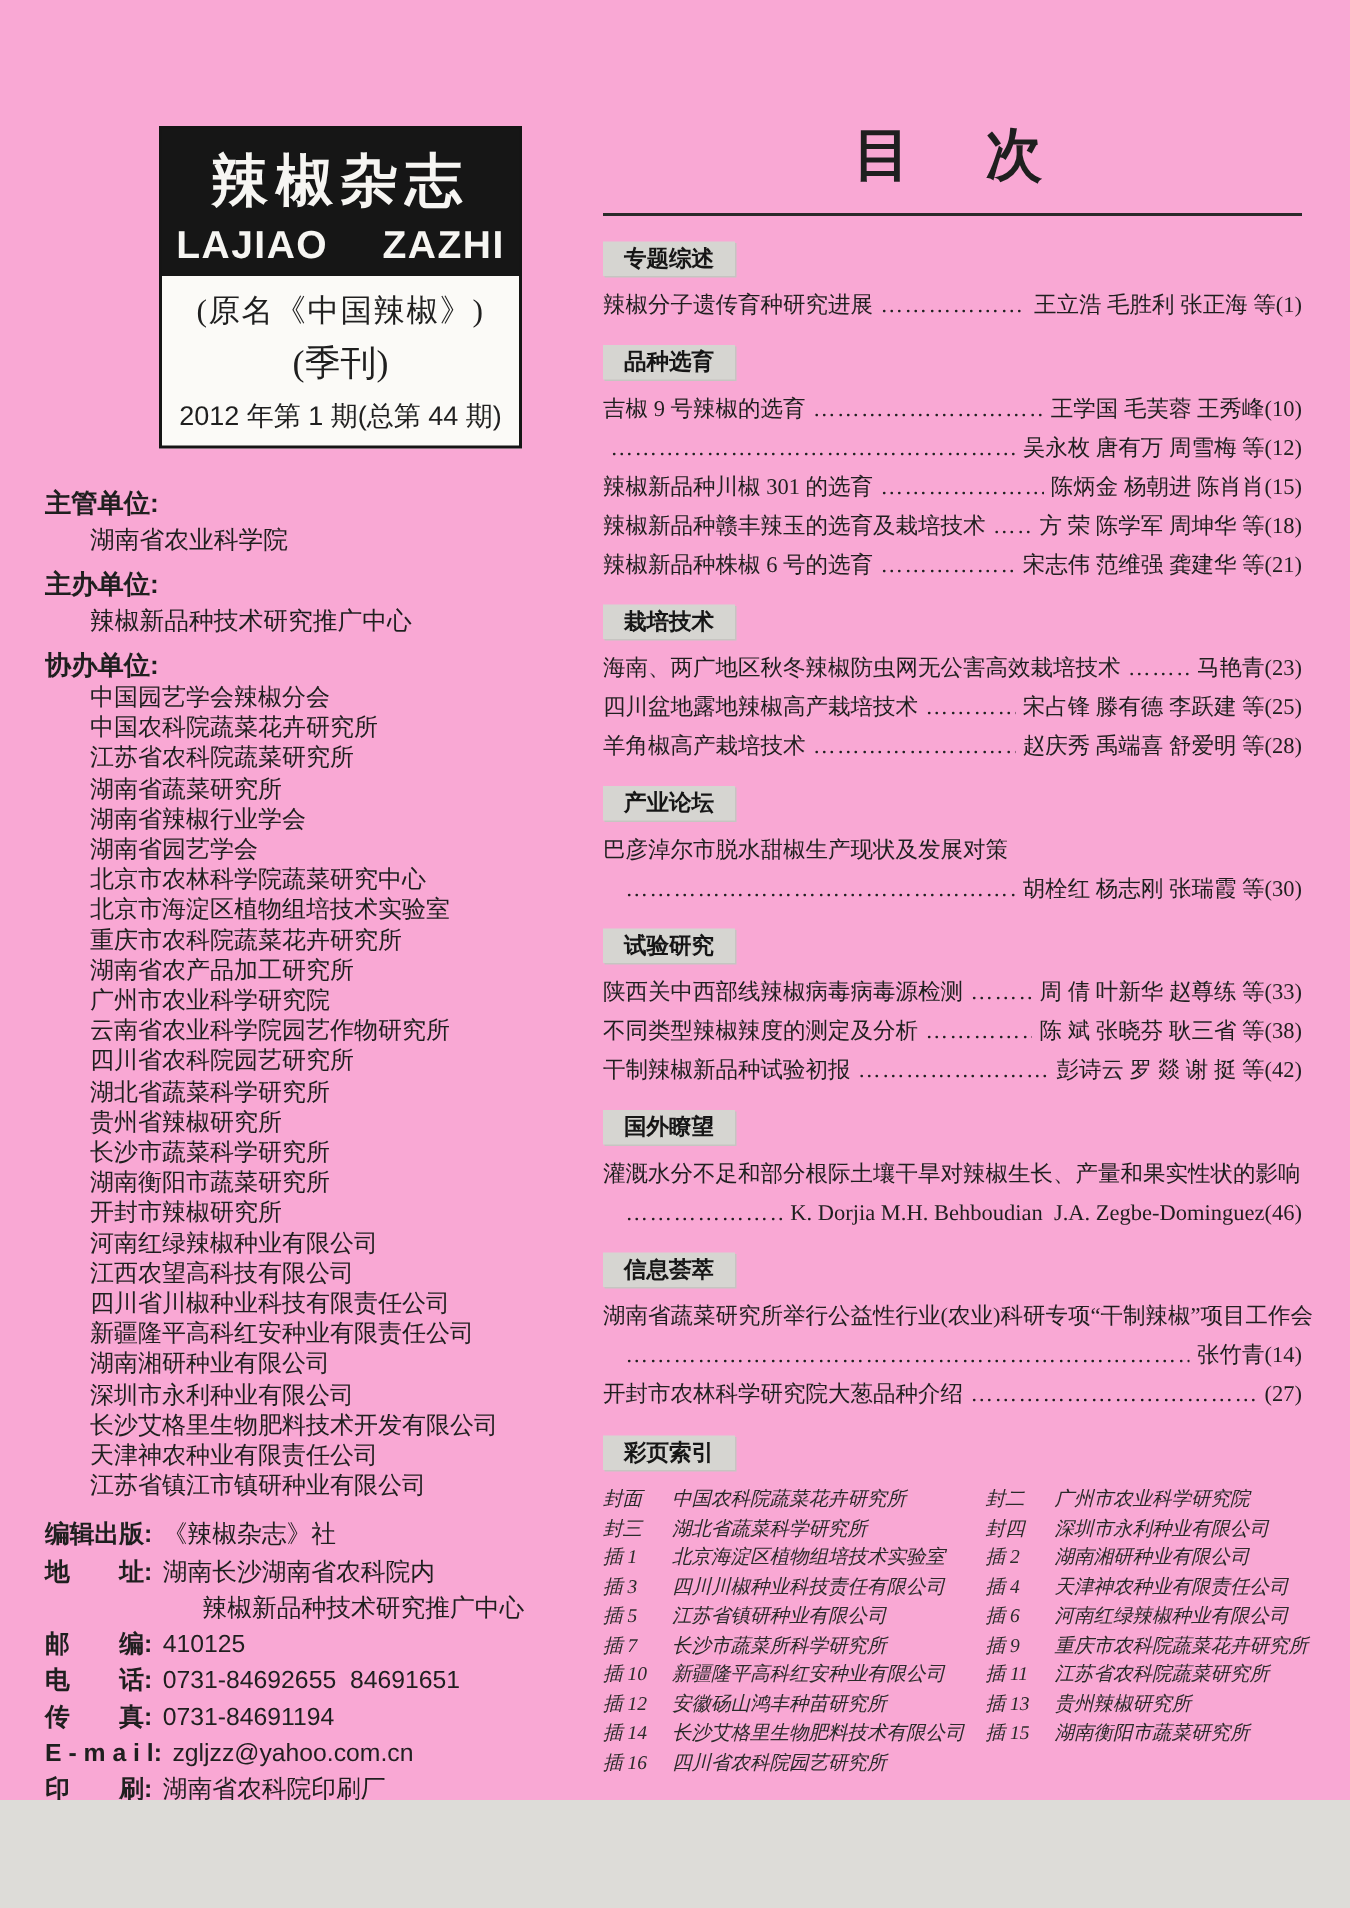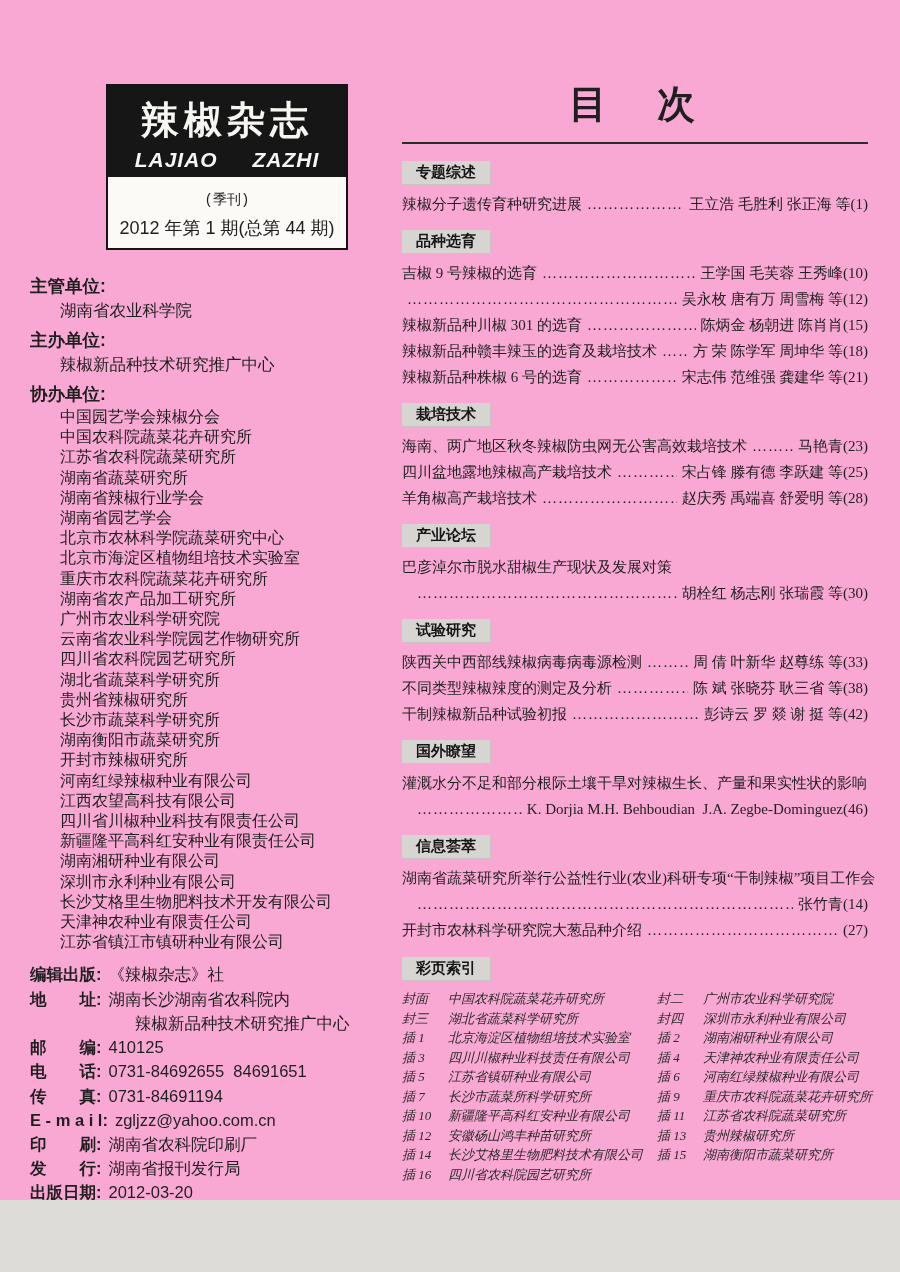--- a/index.html
+++ b/index.html
@@ -3,25 +3,25 @@
 <meta charset="utf-8">
 <style>
   html,body{margin:0;padding:0;background:#dddcd8;}
   .page{position:relative;width:900px;height:1200px;background:#f9a8d4;overflow:hidden;
         color:#1f1f1f;font-family:"Liberation Serif",serif;}
   
   .left-col{position:absolute;left:30px;top:84px;width:352px;}
   .logo-box{margin-left:76px;width:238px;border:2px solid #151515;background:#fbfaf7;}
   .logo-black{background:#161616;color:#f6f5f2;text-align:center;padding:9px 8px 5px;}
   .logo-zh{font-size:38px;font-weight:bold;font-family:"DejaVu Serif",serif;letter-spacing:5px;}
-  .logo-en{font-size:21px;font-weight:bold;font-family:"Liberation Sans",sans-serif;
-           word-spacing:28px;letter-spacing:1px;margin-top:2px;font-style:italic;}
+  .logo-en{font-size:26px;font-weight:bold;font-family:"Liberation Sans",sans-serif;
+           word-spacing:28px;letter-spacing:1px;margin-top:2px;}
   .logo-white{text-align:center;padding:9px 2px 8px;}
   .logo-former{font-size:21px;letter-spacing:1px;}
-  .logo-freq{font-size:14px;margin-top:5px;font-family:Liberation Mono, monospace;}
+  .logo-freq{font-size:24px;margin-top:5px;}
   .logo-issue{font-size:18px;margin-top:7px;font-family:"Liberation Sans",sans-serif;}
   #organizers{margin-top:23px;}
   .org-heading{font-family:"Liberation Sans",sans-serif;font-weight:bold;font-size:17.5px;line-height:26px;}
   .org-value{font-size:16.5px;line-height:23px;padding-left:30px;}
   .org-items .org-value{font-size:16px;line-height:20.2px;}
   .org-group{margin-bottom:5px;}
   #publisher{margin-top:10px;}
   .pub-row{display:flex;font-size:16.5px;line-height:24.2px;text-align:center;}
   .pub-label{font-weight:bold;font-family:"Liberation Sans",sans-serif;white-space:pre;}
   .pub-val{font-family:"Liberation Sans",sans-serif;white-space:pre;padding-left:7px;}
@@ -55,20 +55,21 @@
 
 <div class="page">
 
   <aside class="left-col">
     <div class="logo-box">
       <div class="logo-black">
         <div class="logo-zh">辣椒杂志</div>
         <div class="logo-en">LAJIAO ZAZHI</div>
       </div>
       <div class="logo-white">
+        <div class="logo-former">(原名《中国辣椒》)</div>
         <div class="logo-freq">(季刊)</div>
         <div class="logo-issue">2012 年第 1 期(总第 44 期)</div>
       </div>
     </div>
     <div id="organizers">
         <div class="org-group">
           <div class="org-heading">主管单位:</div>
           <div class="org-value">湖南省农业科学院</div>
         </div>
         <div class="org-group">

